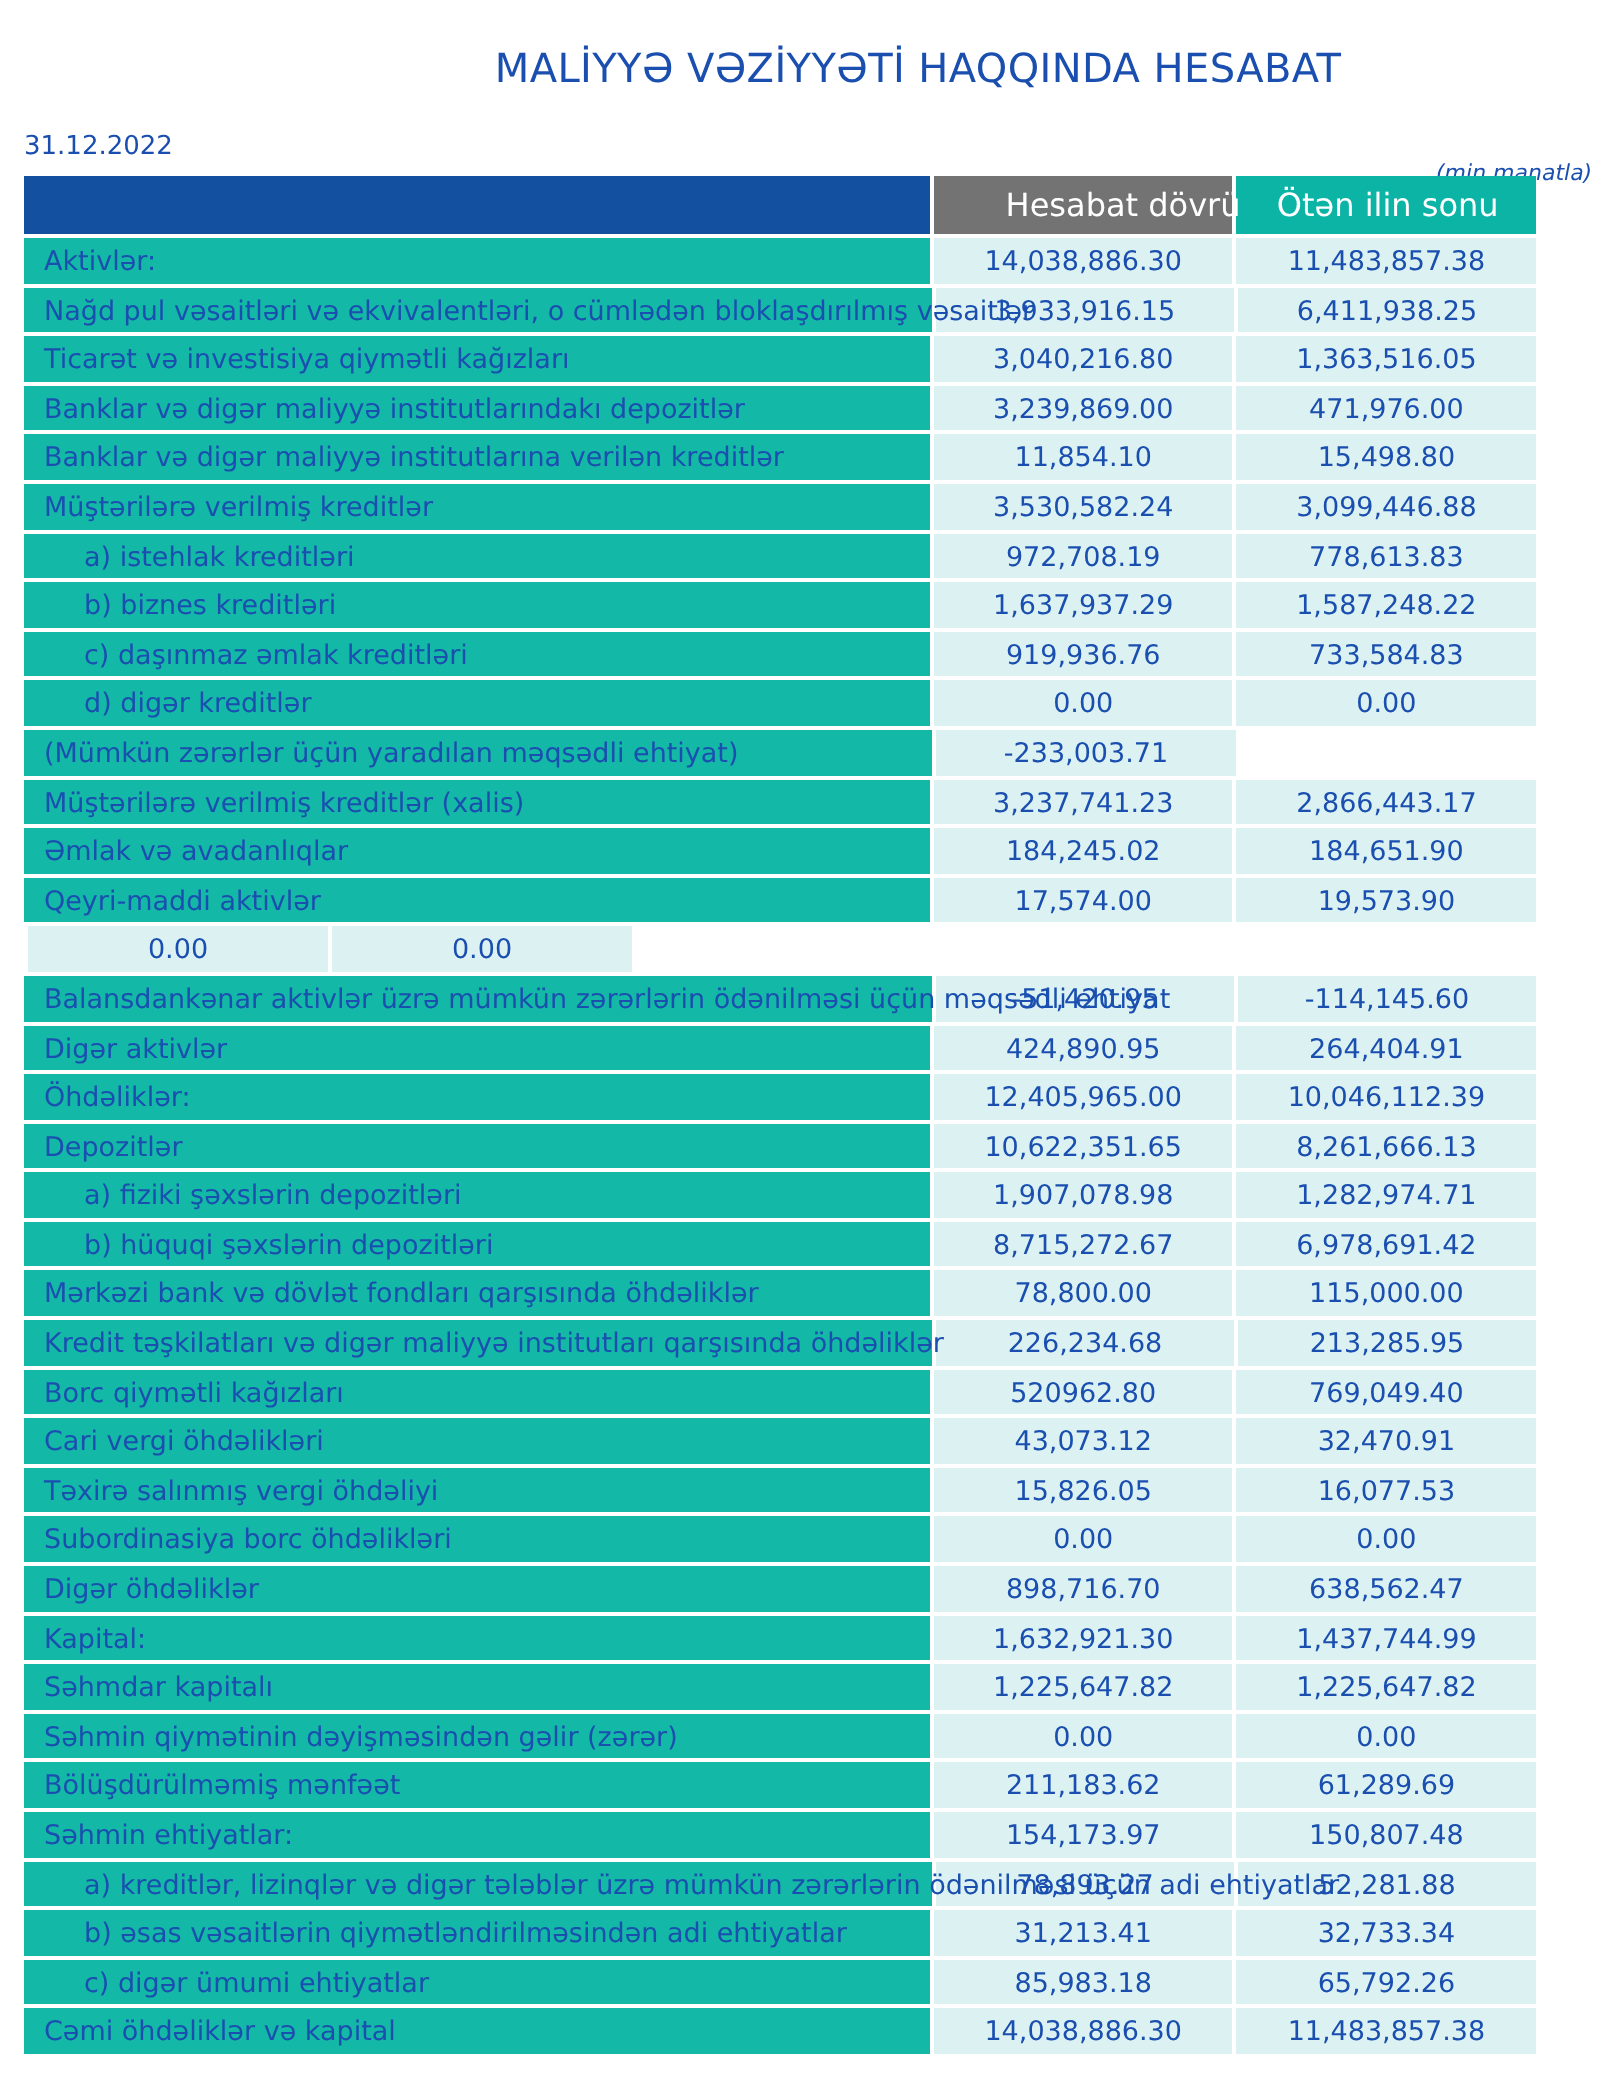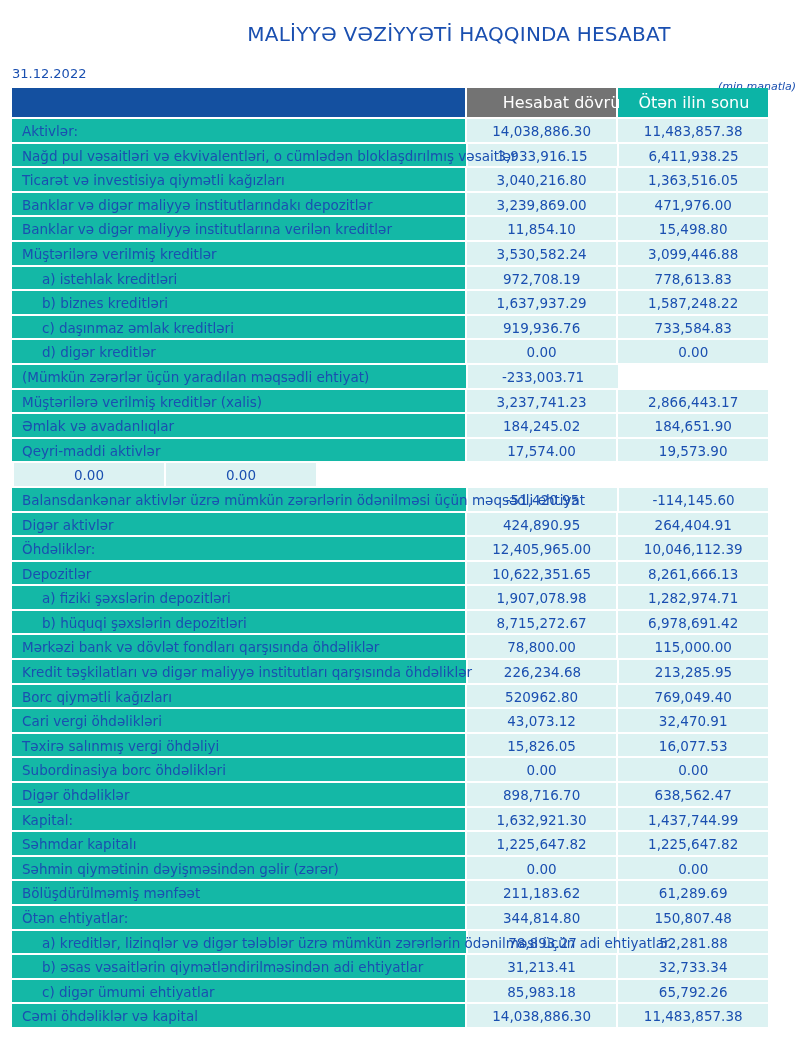--- a/index.html
+++ b/index.html
@@ -196,22 +196,22 @@
         <div class="lbl">Səhmin qiymətinin dəyişməsindən gəlir (zərər)</div>
         <div class="v1"><span>0.00</span></div>
         <div class="v2"><span>0.00</span></div>
       </div>
       <div class="row">
         <div class="lbl">Bölüşdürülməmiş mənfəət</div>
         <div class="v1"><span>211,183.62</span></div>
         <div class="v2"><span>61,289.69</span></div>
       </div>
       <div class="row">
-        <div class="lbl">Ötən ehtiyatlar:</div>
-        <div class="v1"><span>344,814.80</span></div>
+        <div class="lbl">Səhmin ehtiyatlar:</div>
+        <div class="v1"><span>154,173.97</span></div>
         <div class="v2"><span>150,807.48</span></div>
       </div>
       <div class="row">
         <div class="lbl ind">a) kreditlər, lizinqlər və digər tələblər üzrə mümkün zərərlərin ödənilməsi üçün adi ehtiyatlar</div>
         <div class="v1"><span>78,893.27</span></div>
         <div class="v2"><span>52,281.88</span></div>
       </div>
       <div class="row">
         <div class="lbl ind">b) əsas vəsaitlərin qiymətləndirilməsindən adi ehtiyatlar</div>
         <div class="v1"><span>31,213.41</span></div>

